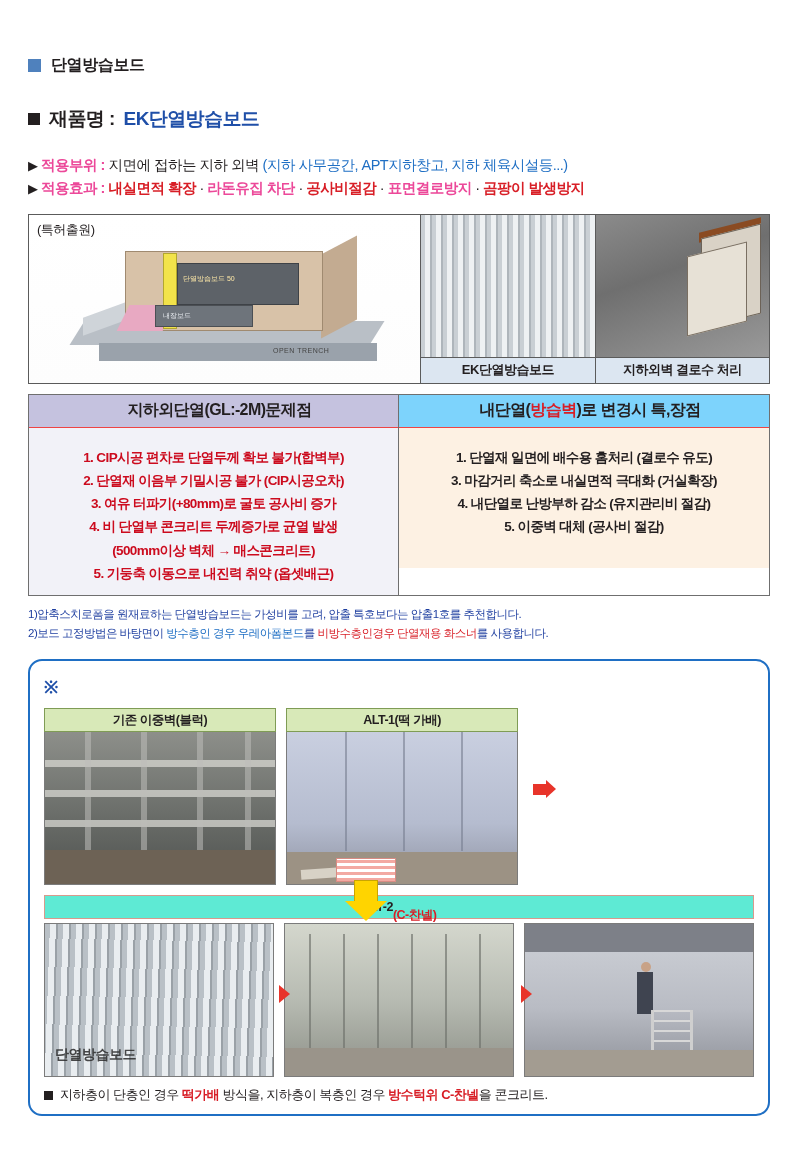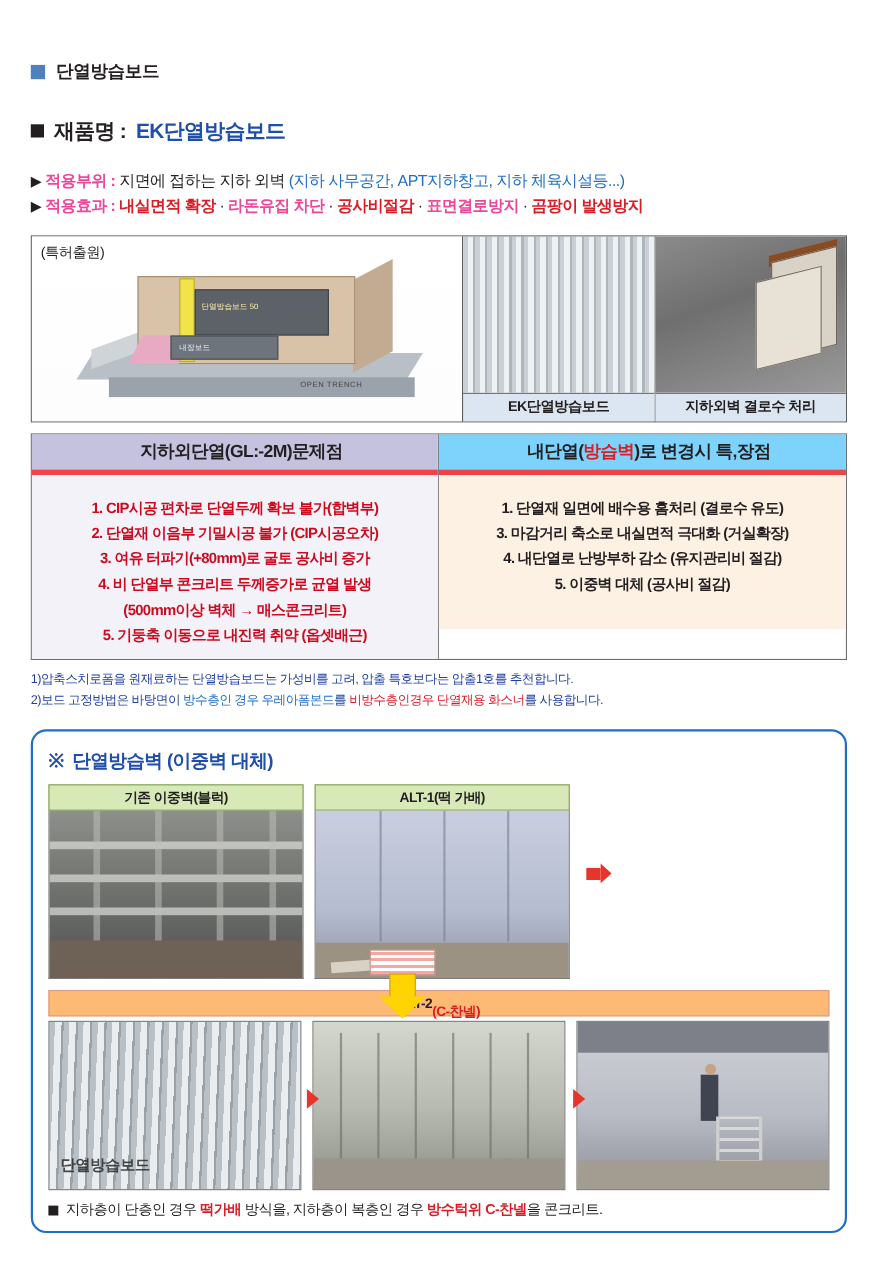--- a/index.html
+++ b/index.html
@@ -231,21 +231,21 @@
   .cmp-col { width: 50%; box-sizing: border-box; }
   .cmp-col.left { border-right: 1px solid #6f6f6f; }
   .cmp-head {
     height: 32px;
     display: flex;
     align-items: center;
     justify-content: center;
     font-size: 16px;
     font-weight: bold;
     letter-spacing: -0.6px;
-    border-bottom: 5px solid #ef4444;
+    border-bottom: 1px solid #ef4444;
     padding-left: 12px;
   }
   .cmp-head.left { background: #c5c2df; }
   .cmp-head.right { background: #7dd3fc; }
   .cmp-body {
     padding: 18px 8px 10px 8px;
     min-height: 140px;
     box-sizing: border-box;
   }
   .cmp-body.left { background: #f2f2f8; }
@@ -422,21 +422,21 @@
   .hatch {
     position: absolute; left: 292px; top: 150px;
     width: 58px; height: 22px;
     background: repeating-linear-gradient(0deg,#f3a9a2 0px,#f3a9a2 3px,#fff 3px,#fff 6px);
     border: 1px solid #d88c84;
   }
 
   .alt2-head {
     margin-top: 10px;
     height: 22px;
-    background: #fdba74;
+    background: #5eead4;
     border: 1px solid #d79a8d;
     display: flex;
     align-items: center;
     justify-content: center;
     font-size: 12.5px;
     font-weight: bold;
     letter-spacing: -0.5px;
   }
   .alt2-head .red { color: #d81e26; margin-top: 16px; }
 
@@ -618,21 +618,20 @@
   </div>
 
   <div class="notes">
     <div class="note"><span>1)압축스치로폼을 원재료하는 단열방습보드는 가성비를 고려, 압출 특호보다는 압출1호를 추천합니다.</span></div>
     <div class="note"><span>2)보드 고정방법은 바탕면이 </span><span class="k-blue">방수층인 경우 우레아폼본드</span><span>를 </span><span class="k-red">비방수층인경우 단열재용 화스너</span><span>를 사용합니다.</span></div>
   </div>
 
   <div class="panel">
     <div class="panel-title">
       <span class="star">※</span>
-      <span>단열방습벽 (이중벽 대체)</span>
     </div>
 
     <div class="grid3">
 
       <div class="cell">
         <div class="cell-head">기존 이중벽(블럭)</div>
         <div class="cell-img img-block">
           <div class="beam" style="top:28px"></div>
           <div class="beam" style="top:58px"></div>
           <div class="beam" style="top:88px"></div>

